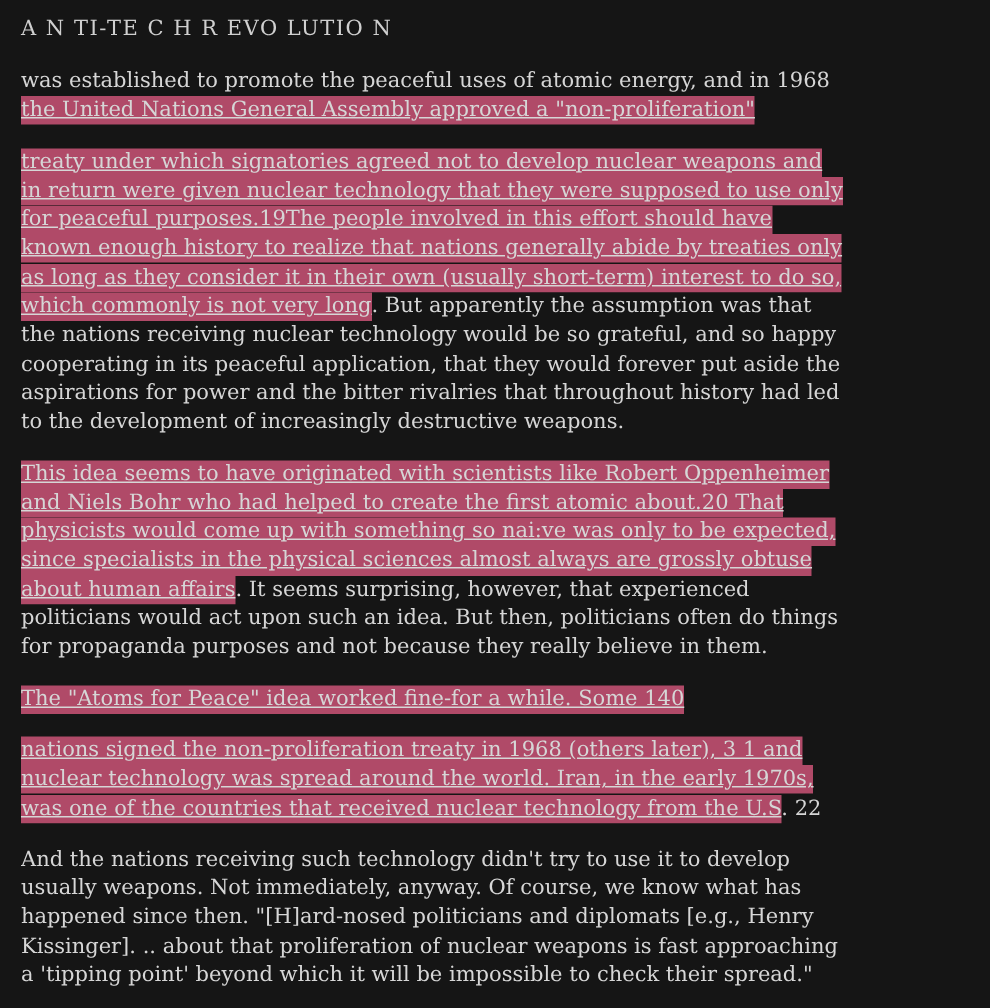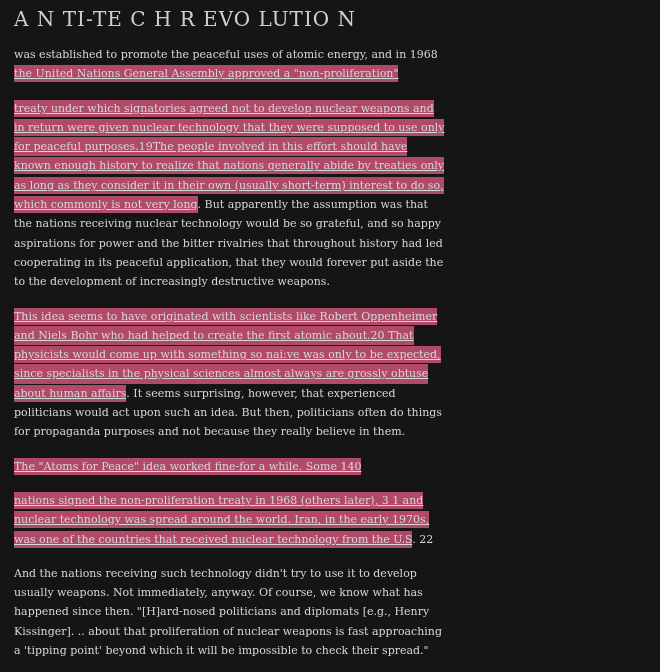--- a/index.html
+++ b/index.html
@@ -8,32 +8,32 @@
     background:var(--bg,#151515);
     font-family:"DejaVu Serif","Liberation Serif",serif;
   }
   .page{
     box-sizing:border-box;
     width:660px;height:672px;
     padding:10px 14px 0 14px;
     color:var(--fg,#d6d6d6);
   }
   .chapter-header{
-    font-size:20px;
+    font-size:14px;
     letter-spacing:1px;
     line-height:19px;
     margin-bottom:16px;
     color:#cfcfcf;
     white-space:nowrap;
   }
   .para{margin:0 0 15px 0;}
   .line{
     height:19.3px;
     line-height:19.3px;
-    font-size:11px;
+    font-size:14px;
     white-space:nowrap;
     overflow:hidden;
   }
   .flexline{display:flex;align-items:flex-start;}
   .hl{
     background:var(--hl,#b04a68);
     padding-top:2px;padding-bottom:2px;text-decoration:underline;
   }
   .flexline .hl{padding-top:0;padding-bottom:0;}
   .fill{
@@ -55,22 +55,22 @@
         <div class="line"><span class="hl">treaty under which signatories agreed not to develop nuclear weapons and</span></div>
         <div class="line"><span class="hl">in return were given nuclear technology that they were supposed to use only</span></div>
         <div class="line flexline">
           <span class="hl">for peaceful purposes.19The people involved in this effort should have</span>
           <span class="fill"></span>
         </div>
         <div class="line"><span class="hl">known enough history to realize that nations generally abide by treaties only</span></div>
         <div class="line"><span class="hl">as long as they consider it in their own (usually short-term) interest to do so,</span></div>
         <div class="line"><span class="hl">which commonly is not very long</span><span class="plain">. But apparently the assumption was that</span></div>
         <div class="line"><span class="plain">the nations receiving nuclear technology would be so grateful, and so happy</span></div>
+        <div class="line"><span class="plain">cooperating in its peaceful application, that they would forever put aside the</span></div>
         <div class="line"><span class="plain">aspirations for power and the bitter rivalries that throughout history had led</span></div>
-        <div class="line"><span class="plain">cooperating in its peaceful application, that they would forever put aside the</span></div>
         <div class="line"><span class="plain">to the development of increasingly destructive weapons.</span></div>
       </div>
       <div class="para">
         <div class="line"><span class="hl">This idea seems to have originated with scientists like Robert Oppenheimer</span></div>
         <div class="line flexline">
           <span class="hl">and Niels Bohr who had helped to create the first atomic about.20 That</span>
           <span class="fill"></span>
         </div>
         <div class="line"><span class="hl">physicists would come up with something so nai:ve was only to be expected,</span></div>
         <div class="line flexline">

